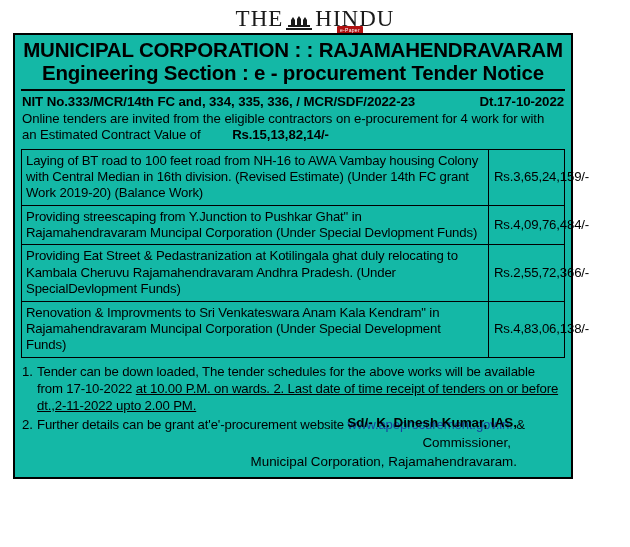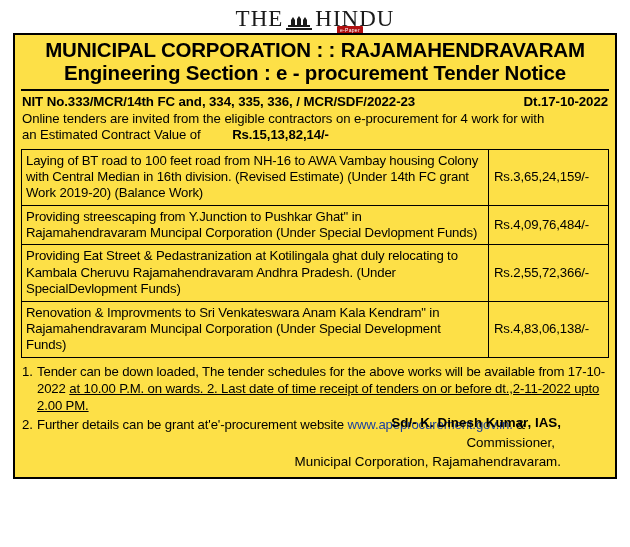--- a/index.html
+++ b/index.html
@@ -52,25 +52,25 @@
     padding: 1px 3px;
     border-radius: 1px;
     letter-spacing: 0.3px;
   }
 
   
   .notice {
     position: absolute;
     left: 13px;
     top: 33px;
-    width: 604px;
+    width: 560px;
     border: 2px solid #000;
     box-sizing: border-box;
     padding: 4px 6px 5px 6px;
-    background: #fde047;
+    background: #14b8a6;
   }
 
   .title-1 {
     text-align: center;
     font-size: 20.5px;
     font-weight: bold;
     line-height: 1.08;
     letter-spacing: -0.2px;
     white-space: nowrap;
   }

